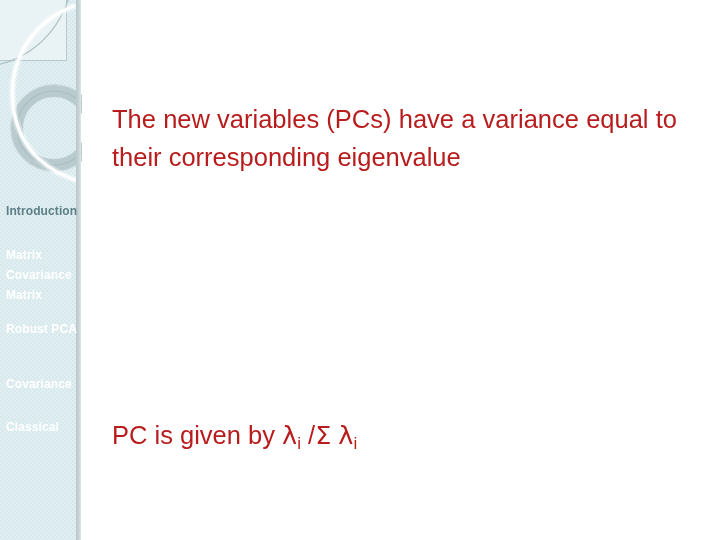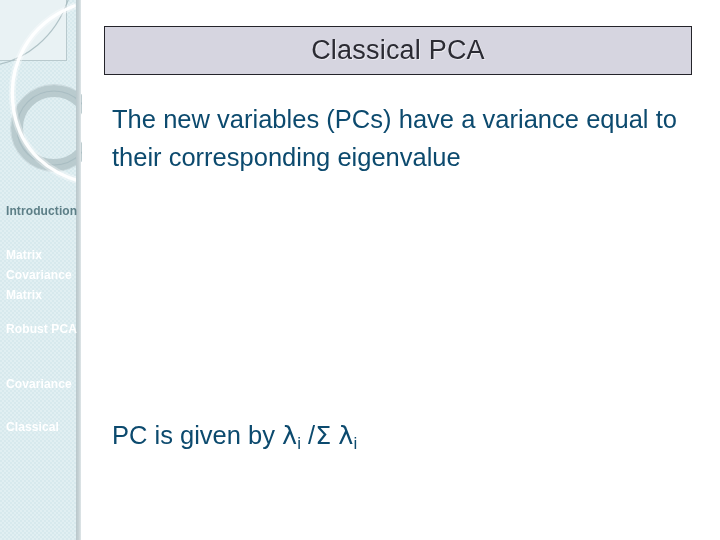--- a/index.html
+++ b/index.html
@@ -123,21 +123,21 @@
     font-size: 27px;
     color: #2b2b33;
     letter-spacing: .2px;
     text-shadow: 1px 1px 0 rgba(255,255,255,.55);
   }
 
   
   .body-para {
     position: absolute;
     left: 112px;
-    color: #0c4a6e;
+    color: #b91c1c;
     font-size: 25.5px;
     line-height: 38px;
   }
   #para-1 {
     top: 100px;
     width: 565px;
     text-align: justify;
     text-align-last: left;
   }
   #para-formula {
@@ -198,23 +198,20 @@
       <span>Robust PCA</span>
     </div>
     <div class="sb-item" style="top:378px;">
       <span>Covariance</span>
     </div>
     <div class="sb-item" style="top:421px;">
       <span>Classical</span>
     </div>
   </div>
 
-  <div id="title-box">
-    <span id="title-text">Classical PCA</span>
-  </div>
 
   <div class="body-para" id="para-1">The new variables (PCs) have a variance equal to their corresponding eigenvalue</div>
 
 
   <div class="body-para" id="para-2">
     <br>
     <span>PC is given by </span><span class="gk">λ</span><span class="sub">i</span><span> /</span><span class="gk">Σ</span><span> </span><span class="gk">λ</span><span class="sub">i</span>
   </div>
 
 </div>

